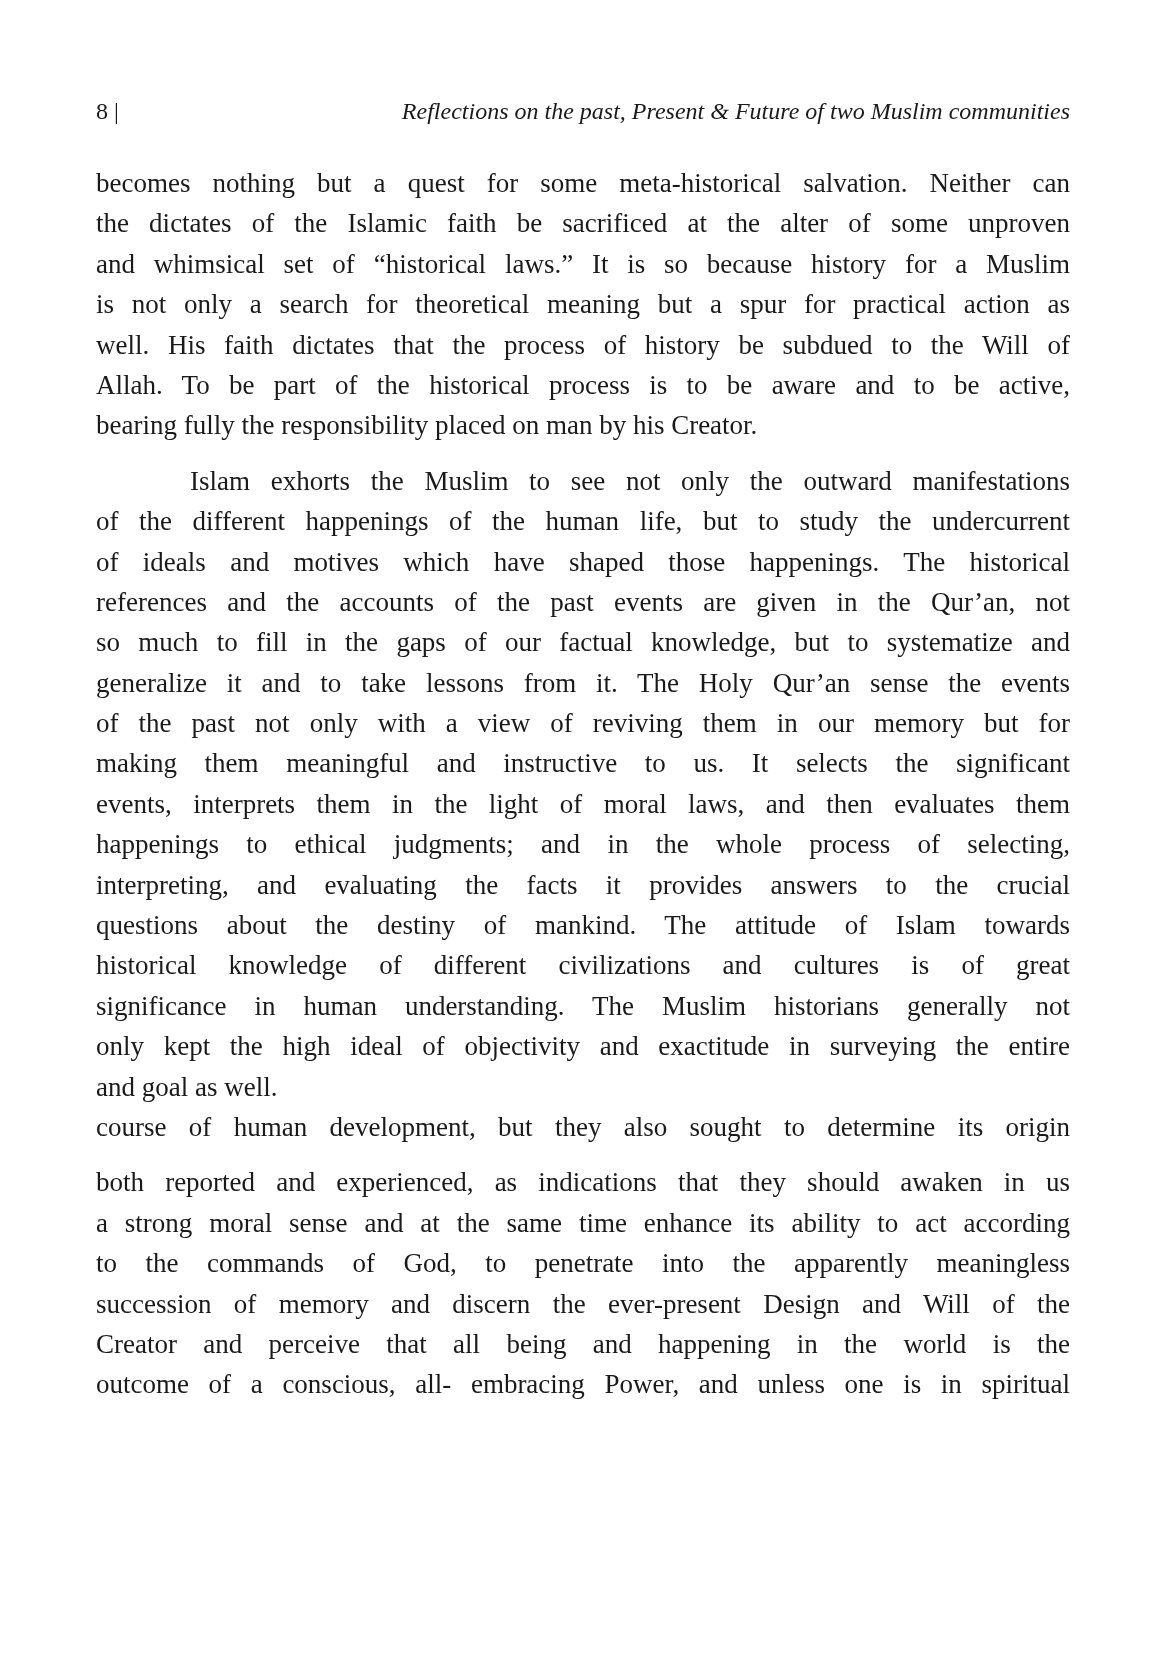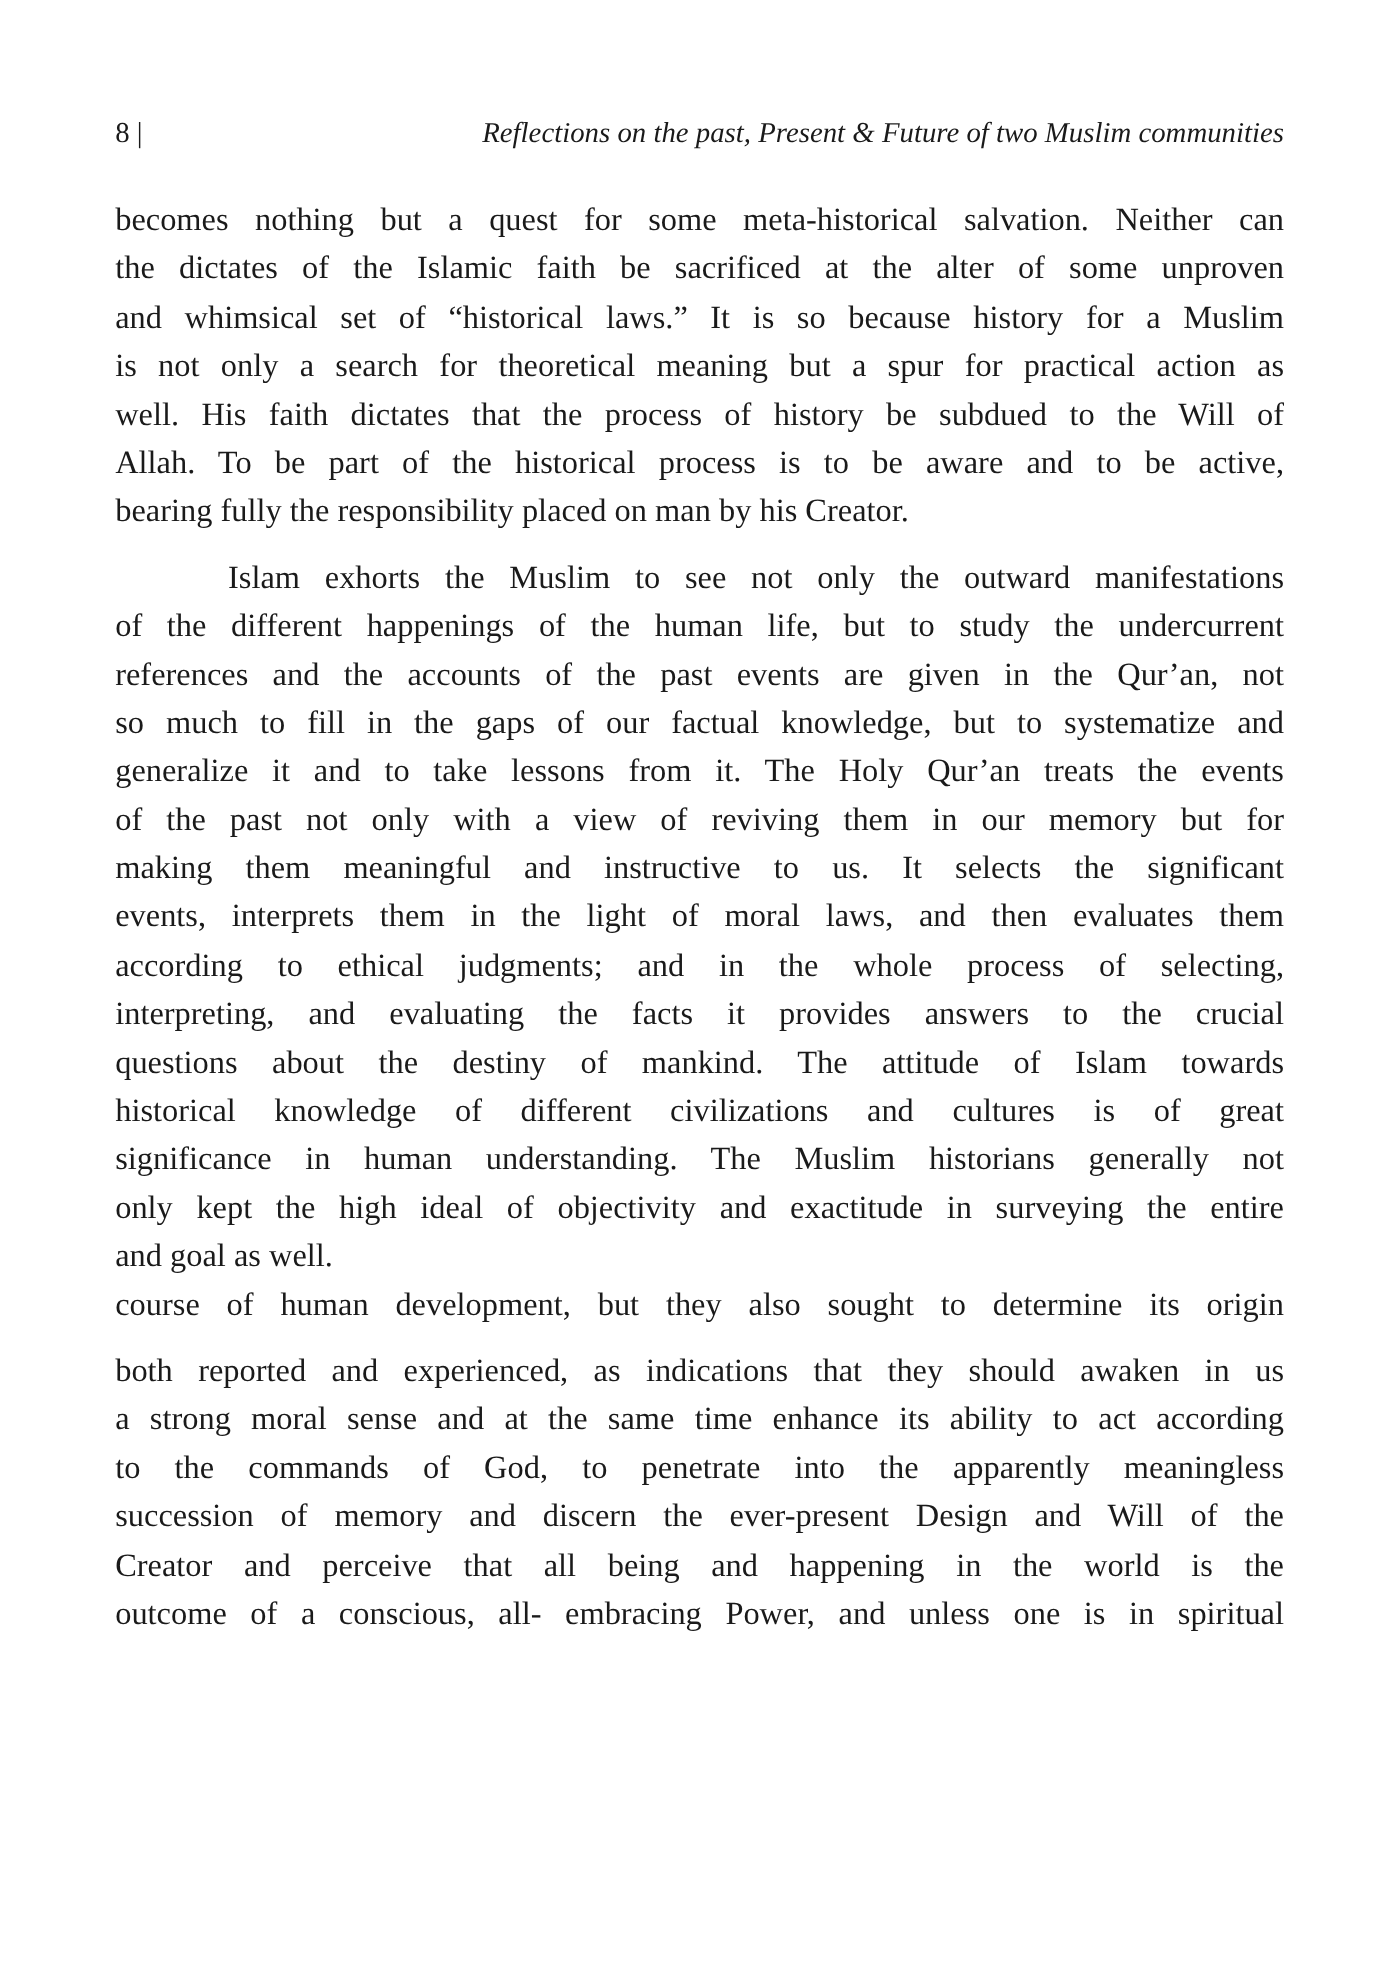--- a/index.html
+++ b/index.html
@@ -90,27 +90,28 @@
     <div class="line"><span>well. His faith dictates that the process of history be subdued to the Will of</span></div>
     <div class="line"><span>Allah. To be part of the historical process is to be aware and to be active,</span></div>
     <div class="line last"><span>bearing fully the responsibility placed on man by his Creator.</span></div>
   </div>
 
   <div class="para-gap"></div>
 
   <div>
     <div class="line indent"><span>Islam exhorts the Muslim to see not only the outward manifestations</span></div>
     <div class="line"><span>of the different happenings of the human life, but to study the undercurrent</span></div>
+    <div class="line"><span>of ideals and motives which have shaped those happenings. The historical</span></div>
     <div class="line"><span>references and the accounts of the past events are given in the Qur’an, not</span></div>
     <div class="line"><span>so much to fill in the gaps of our factual knowledge, but to systematize and</span></div>
-    <div class="line"><span>generalize it and to take lessons from it. The Holy Qur’an treats the events</span></div>
+    <div class="line"><span>generalize it and to take lessons from it. The Holy Qur’an sense the events</span></div>
     <div class="line"><span>of the past not only with a view of reviving them in our memory but for</span></div>
     <div class="line"><span>making them meaningful and instructive to us. It selects the significant</span></div>
     <div class="line"><span>events, interprets them in the light of moral laws, and then evaluates them</span></div>
-    <div class="line"><span>according to ethical judgments; and in the whole process of selecting,</span></div>
+    <div class="line"><span>happenings to ethical judgments; and in the whole process of selecting,</span></div>
     <div class="line"><span>interpreting, and evaluating the facts it provides answers to the crucial</span></div>
     <div class="line"><span>questions about the destiny of mankind. The attitude of Islam towards</span></div>
     <div class="line"><span>historical knowledge of different civilizations and cultures is of great</span></div>
     <div class="line"><span>significance in human understanding. The Muslim historians generally not</span></div>
     <div class="line"><span>only kept the high ideal of objectivity and exactitude in surveying the entire</span></div>
     <div class="line last"><span>and goal as well.</span></div>
     <div class="line"><span>course of human development, but they also sought to determine its origin</span></div>
   </div>
 
   <div class="para-gap"></div>

